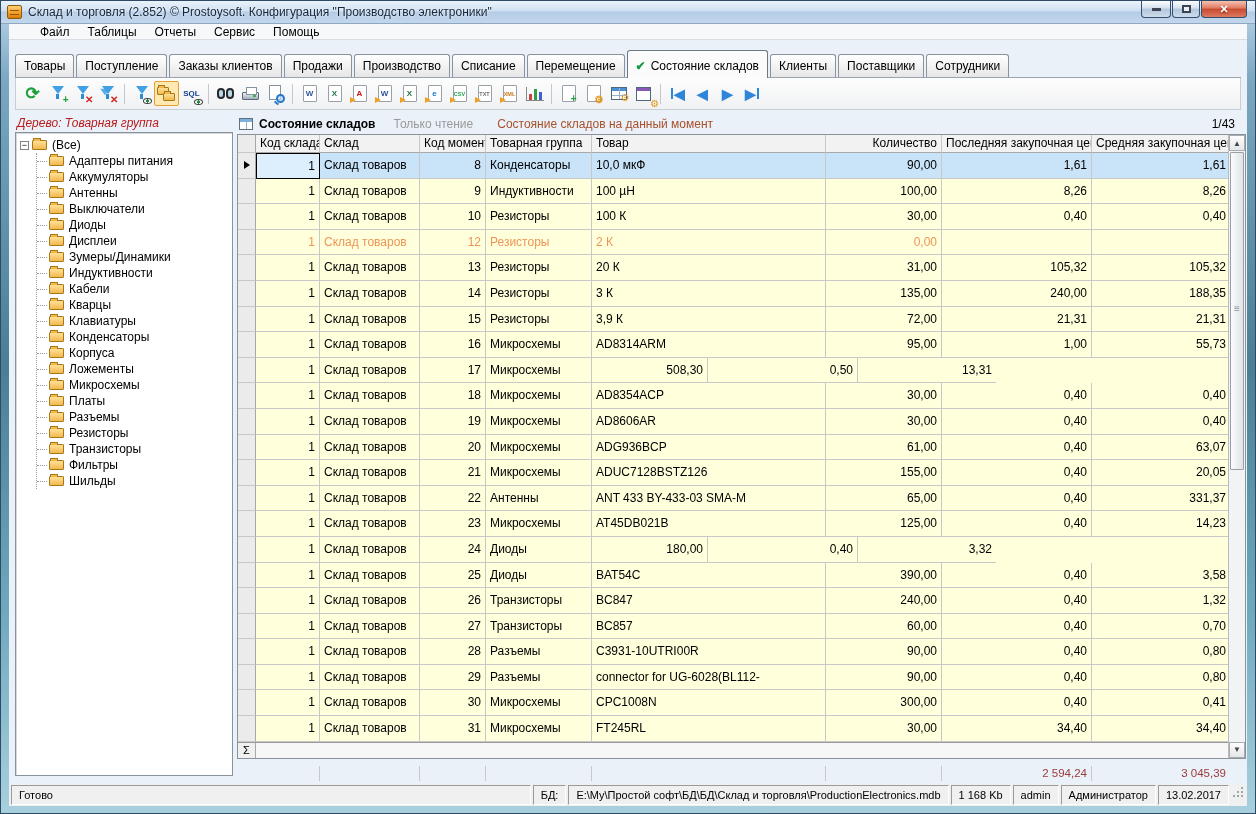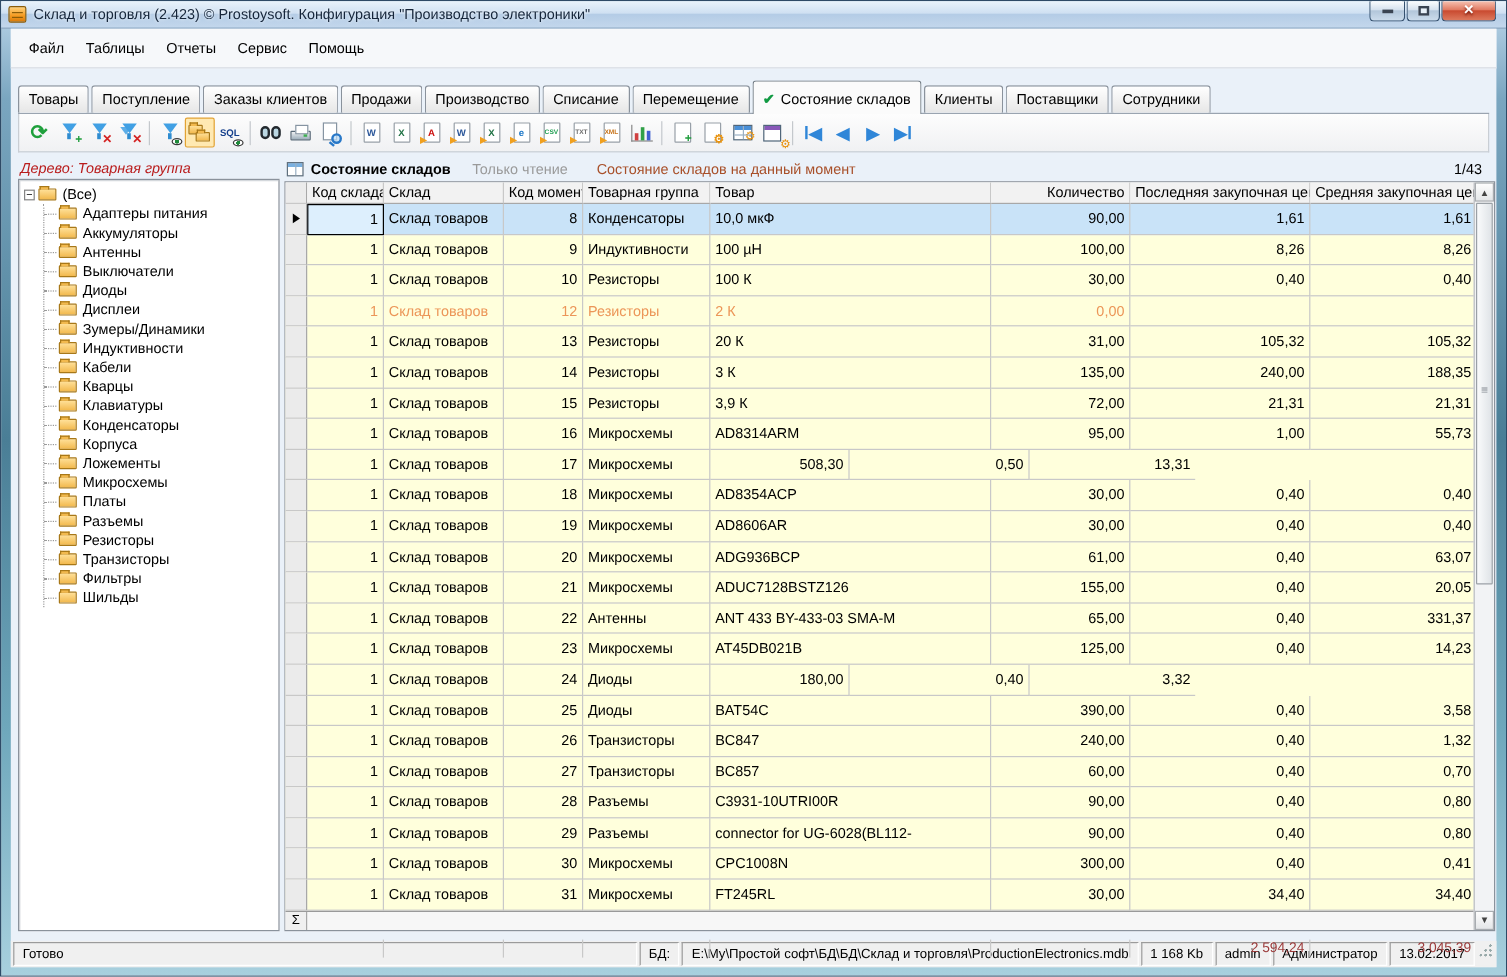--- a/index.html
+++ b/index.html
@@ -23,21 +23,21 @@
     background:linear-gradient(180deg,#fbfdfe,#d5e1ee 45%,#b2c6da 50%,#ccdcec 100%); }
   .wb.min { width:30px; } .wb.max { width:28px; } 
   .wb.close { width:46px; background:linear-gradient(180deg,#f6c1b1,#e07a62 45%,#c94a30 50%,#dd7a5e 100%); }
   .glyph-min { width:9px; height:3px; background:#3a4452; }
   .glyph-max { width:9px; height:8px; border:2px solid #3a4452; background:#e8f0f8; }
   .glyph-close { color:#fff; font-weight:bold; font-size:11px; text-shadow:0 1px 2px #7c1f10; line-height:1; }
 
   .inner { position:absolute; top:23px; left:8px; right:8px; bottom:7px; background:#eaf1f9; display:flex; flex-direction:column; }
 
   
-  .menubar { height:33px; background:#f6f8fa; border-bottom:1px solid #d8dde4; display:flex; align-items:center; padding-left:6px; flex:none; }
+  .menubar { height:16px; background:#f6f8fa; border-bottom:1px solid #d8dde4; display:flex; align-items:center; padding-left:22px; flex:none; }
   .menu-item { padding:3px 9px; cursor:default; }
 
   
   .tabzone { padding:10px 6px 0 6px; flex:none; }
   .tabbar { display:flex; align-items:flex-end; border-bottom:1px solid #9aa4b0; height:28px; }
   .tab { border:1px solid #8a929c; border-bottom:none; border-radius:3px 3px 0 0; padding:4px 8px 4px 8px;
     margin-right:2px; background:linear-gradient(180deg,#ffffff,#e6e6e6); white-space:nowrap; height:23px; display:flex; align-items:center; }
   .tab.active { background:#fbfbfb; height:28px; margin-bottom:-1px; border-color:#6e7880; padding-top:6px; }
   .tab-check { color:#119a43; font-weight:bold; margin-right:5px; font-size:12px; }
 
@@ -147,21 +147,21 @@
     radial-gradient(circle at 7px 7px, #9aa 1px, transparent 1.2px),
     radial-gradient(circle at 11px 7px, #9aa 1px, transparent 1.2px),
     radial-gradient(circle at 11px 3px, #9aa 1px, transparent 1.2px); }
 </style>
 </head>
 <body>
 
 <div class="frame">
   <div class="titlebar">
     <span class="app-icon"></span>
-    <span class="title-text">Склад и торговля (2.423) © Prostoysoft. Конфигурация "Производство электроники"</span>
+    <span class="title-text">Склад и торговля (2.852) © Prostoysoft. Конфигурация "Производство электроники"</span>
     <div class="winbtns">
       <div class="wb min">
           <span class="glyph-min"></span>
         </div>
       <div class="wb max">
           <span class="glyph-max"></span>
         </div>
       <div class="wb close">
           <span class="glyph-close">✕</span>
         </div>

